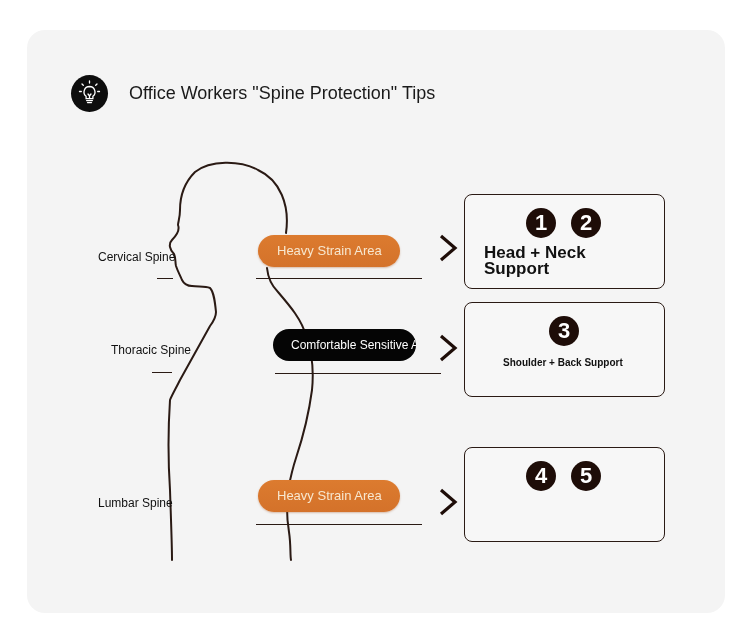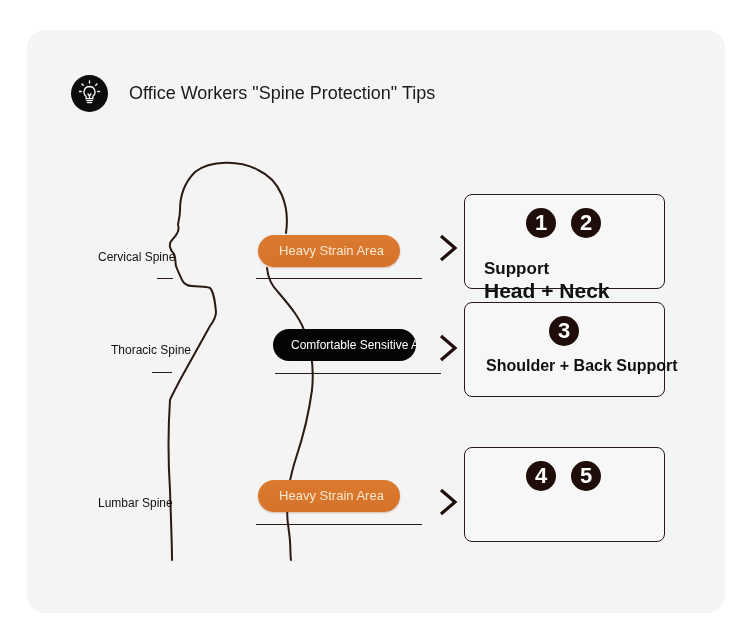--- a/index.html
+++ b/index.html
@@ -67,23 +67,22 @@
       border-radius: 16px;
       font-size: 13px;
       line-height: 32px;
       white-space: nowrap;
       overflow: hidden;
       box-sizing: border-box;
     }
     .pill.orange {
       background: linear-gradient(180deg, #dc7b2f 0%, #d4722a 100%);
       color: #f7e7cf;
-      padding-left: 5px;
+      padding-left: 19px;
       box-shadow: 0 1px 2px rgba(160,80,30,0.35);
-      text-align: center;
     }
     .pill.black {
       background: #050505;
       color: #ffffff;
       padding-left: 18px;
       font-size: 12px;
     }
     .arrow {
       position: absolute;
       width: 24px;
@@ -194,25 +193,25 @@
 <svg class="arrow" style="left:437px; top:332px;" viewBox="0 0 24 32">
   <polyline points="4,4 18,16 4,28" fill="none" stroke="#1e0d08" stroke-width="3.2"></polyline>
 </svg>
 <svg class="arrow" style="left:437px; top:486px;" viewBox="0 0 24 32">
   <polyline points="4,4 18,16 4,28" fill="none" stroke="#1e0d08" stroke-width="3.2"></polyline>
 </svg>
 
 <div class="box" style="top:194px; height:95px;">
   <div class="badge" style="left:61px; top:13px;">1</div>
   <div class="badge" style="left:106px; top:13px;">2</div>
-  <div class="box-text" style="left:19px; top:48px; font-size:21px;margin-top:36px;">Head + Neck</div>
+  <div class="box-text" style="left:19px; top:48px; font-size:17px;">Head + Neck</div>
   <div class="box-text" style="left:19px; top:64px; font-size:17px;text-align:right;">Support</div>
 </div>
 
 <div class="box" style="top:302px; height:95px;">
   <div class="badge" style="left:84px; top:13px;">3</div>
-  <div class="box-text" style="left:21px; top:54px; font-size:16px;">Shoulder + Back Support</div>
+  <div class="box-text" style="left:38px; top:54px; font-size:10px;">Shoulder + Back Support</div>
 </div>
 
 <div class="box" style="top:447px; height:95px;">
   <div class="badge" style="left:61px; top:13px;">4</div>
   <div class="badge" style="left:106px; top:13px;">5</div>
 </div>
 
 </body></html>

